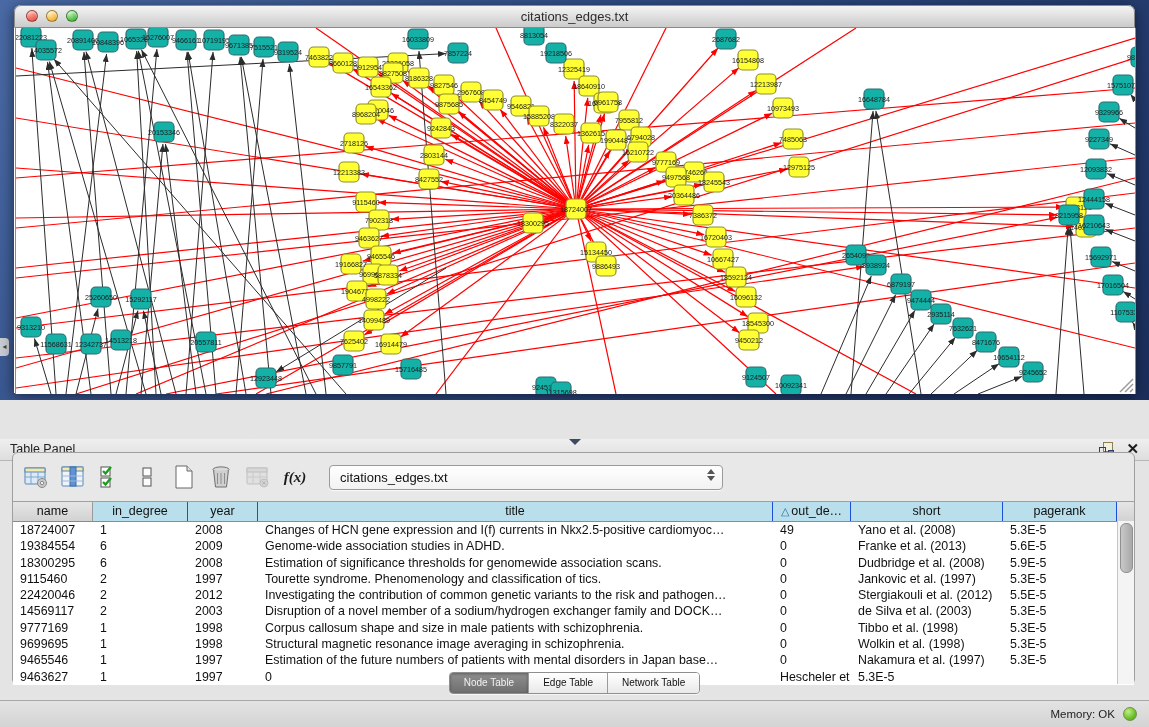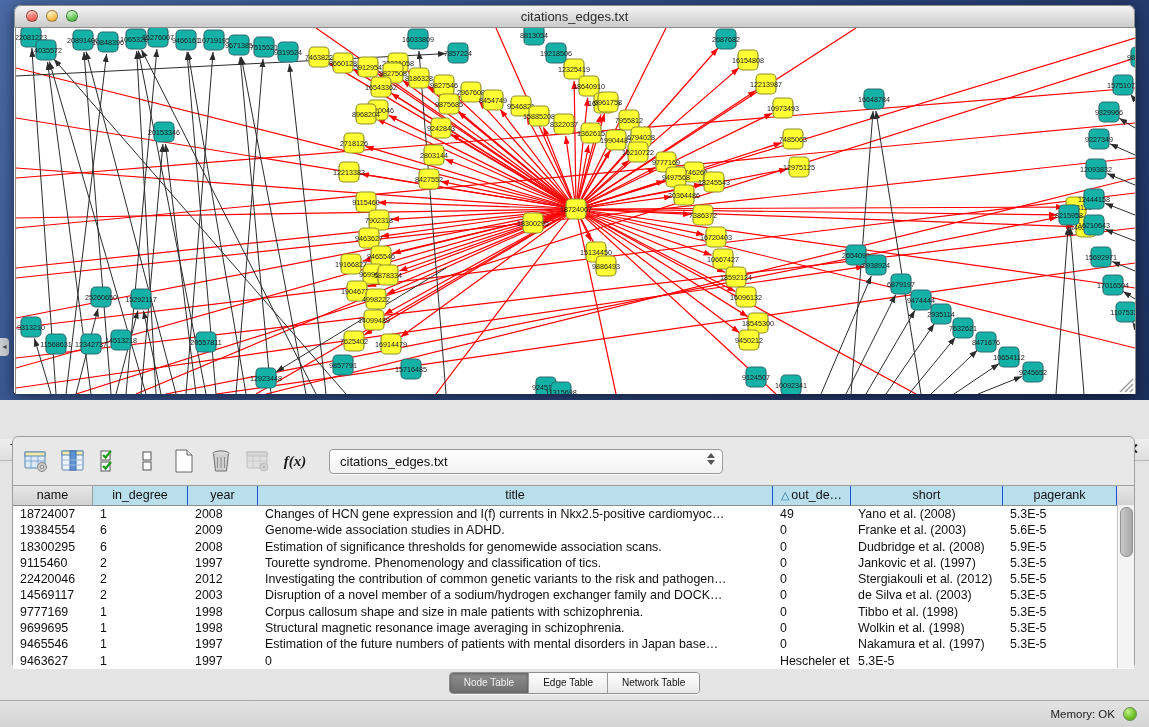--- a/index.html
+++ b/index.html
@@ -33,21 +33,21 @@
     border-bottom:1px solid #b7b7b7;margin-top:39px;}
   .phead .ptitle{position:absolute;left:10px;top:0;font-size:12.5px;line-height:21px;color:#222;}
   .notch{position:absolute;left:569px;top:0;width:0;height:0;
     border-left:6px solid transparent;border-right:6px solid transparent;border-top:6px solid #3c4a63;}
   .phead-btns{position:absolute;right:10px;top:2px;display:flex;gap:12px;align-items:center;}
   .float-ic{width:15px;height:15px;position:relative;cursor:default;}
   .float-ic .sq1{position:absolute;left:4px;top:1px;width:8px;height:8px;border:1.5px solid #8c7f52;background:#f2efe2;}
   .float-ic .sq2{position:absolute;left:0;top:6px;width:5px;height:5px;border:1.5px solid #2e3f66;}
   .float-ic .sq3{position:absolute;left:9px;top:9px;width:4px;height:4px;border:1.5px solid #2e3f66;}
   .close-ic{font-size:15px;font-weight:bold;color:#1d1d1d;line-height:15px;cursor:default;}
-  .inset{position:absolute;left:12px;top:36px;width:1123px;height:233px;
+  .inset{position:absolute;left:12px;top:52px;width:1123px;height:233px;
     border:1px solid #9f9f9f;border-radius:6px;background:#e8e8e8;box-sizing:border-box;}
   
   .toolbar{position:relative;height:48px;display:flex;align-items:center;padding-left:8px;gap:7px;}
   .tbtn{width:30px;height:30px;display:flex;align-items:center;justify-content:center;border-radius:3px;}
   .combo{margin-left:12px;width:392px;height:23px;background:linear-gradient(#ffffff,#f2f2f2);
     border:1px solid #9a9a9a;border-radius:4px;display:flex;align-items:center;position:relative;
     box-shadow:0 1px 1px rgba(255,255,255,.8);}
   .combo .cval{font-size:13px;color:#111;padding-left:10px;}
   .combo .arrows{position:absolute;right:7px;top:3px;display:flex;flex-direction:column;gap:2px;}
   .combo .arrows i{width:0;height:0;border-left:4px solid transparent;border-right:4px solid transparent;display:block;}
@@ -836,21 +836,21 @@
             <div class="td">49</div>
             <div class="td">Yano et al. (2008)</div>
             <div class="td">5.3E-5</div>
           </div>
           <div class="trow">
             <div class="td">19384554</div>
             <div class="td">6</div>
             <div class="td">2009</div>
             <div class="td">Genome-wide association studies in ADHD.</div>
             <div class="td">0</div>
-            <div class="td">Franke et al. (2003)</div>
+            <div class="td">Franke et al. (2013)</div>
             <div class="td">5.6E-5</div>
           </div>
           <div class="trow">
             <div class="td">18300295</div>
             <div class="td">6</div>
             <div class="td">2008</div>
             <div class="td">Estimation of significance thresholds for genomewide association scans.</div>
             <div class="td">0</div>
             <div class="td">Dudbridge et al. (2008)</div>
             <div class="td">5.9E-5</div>

